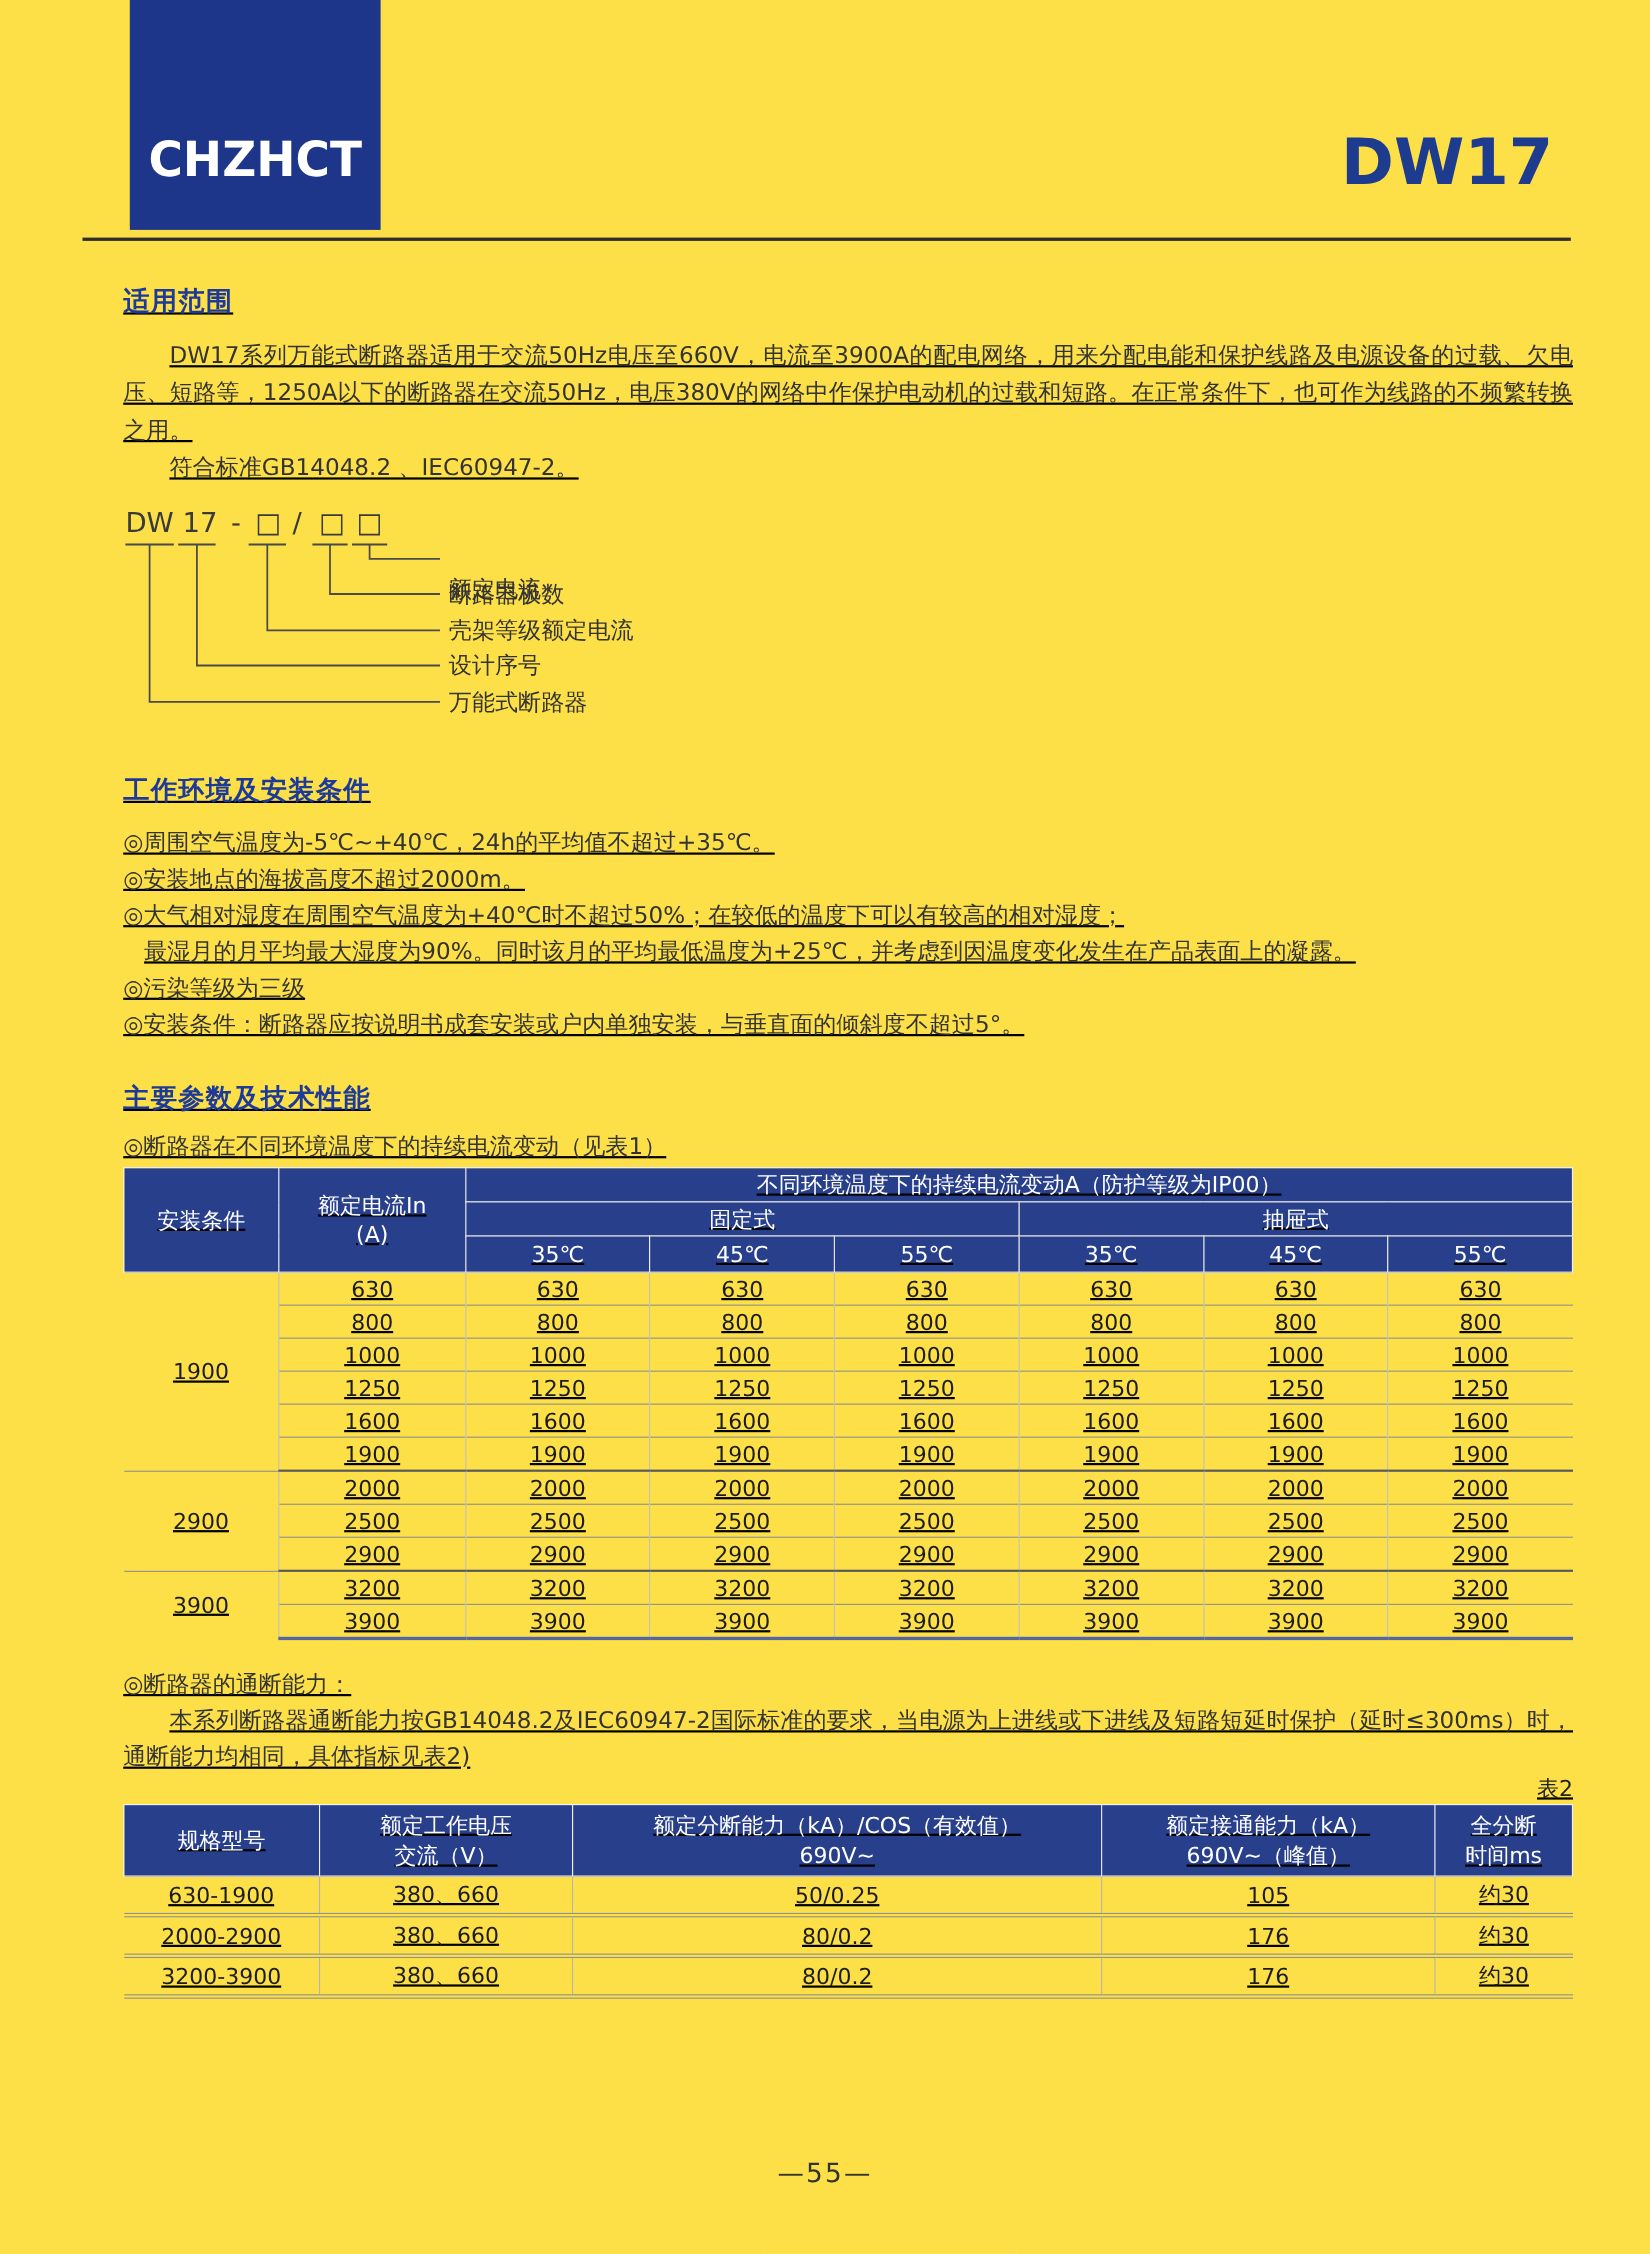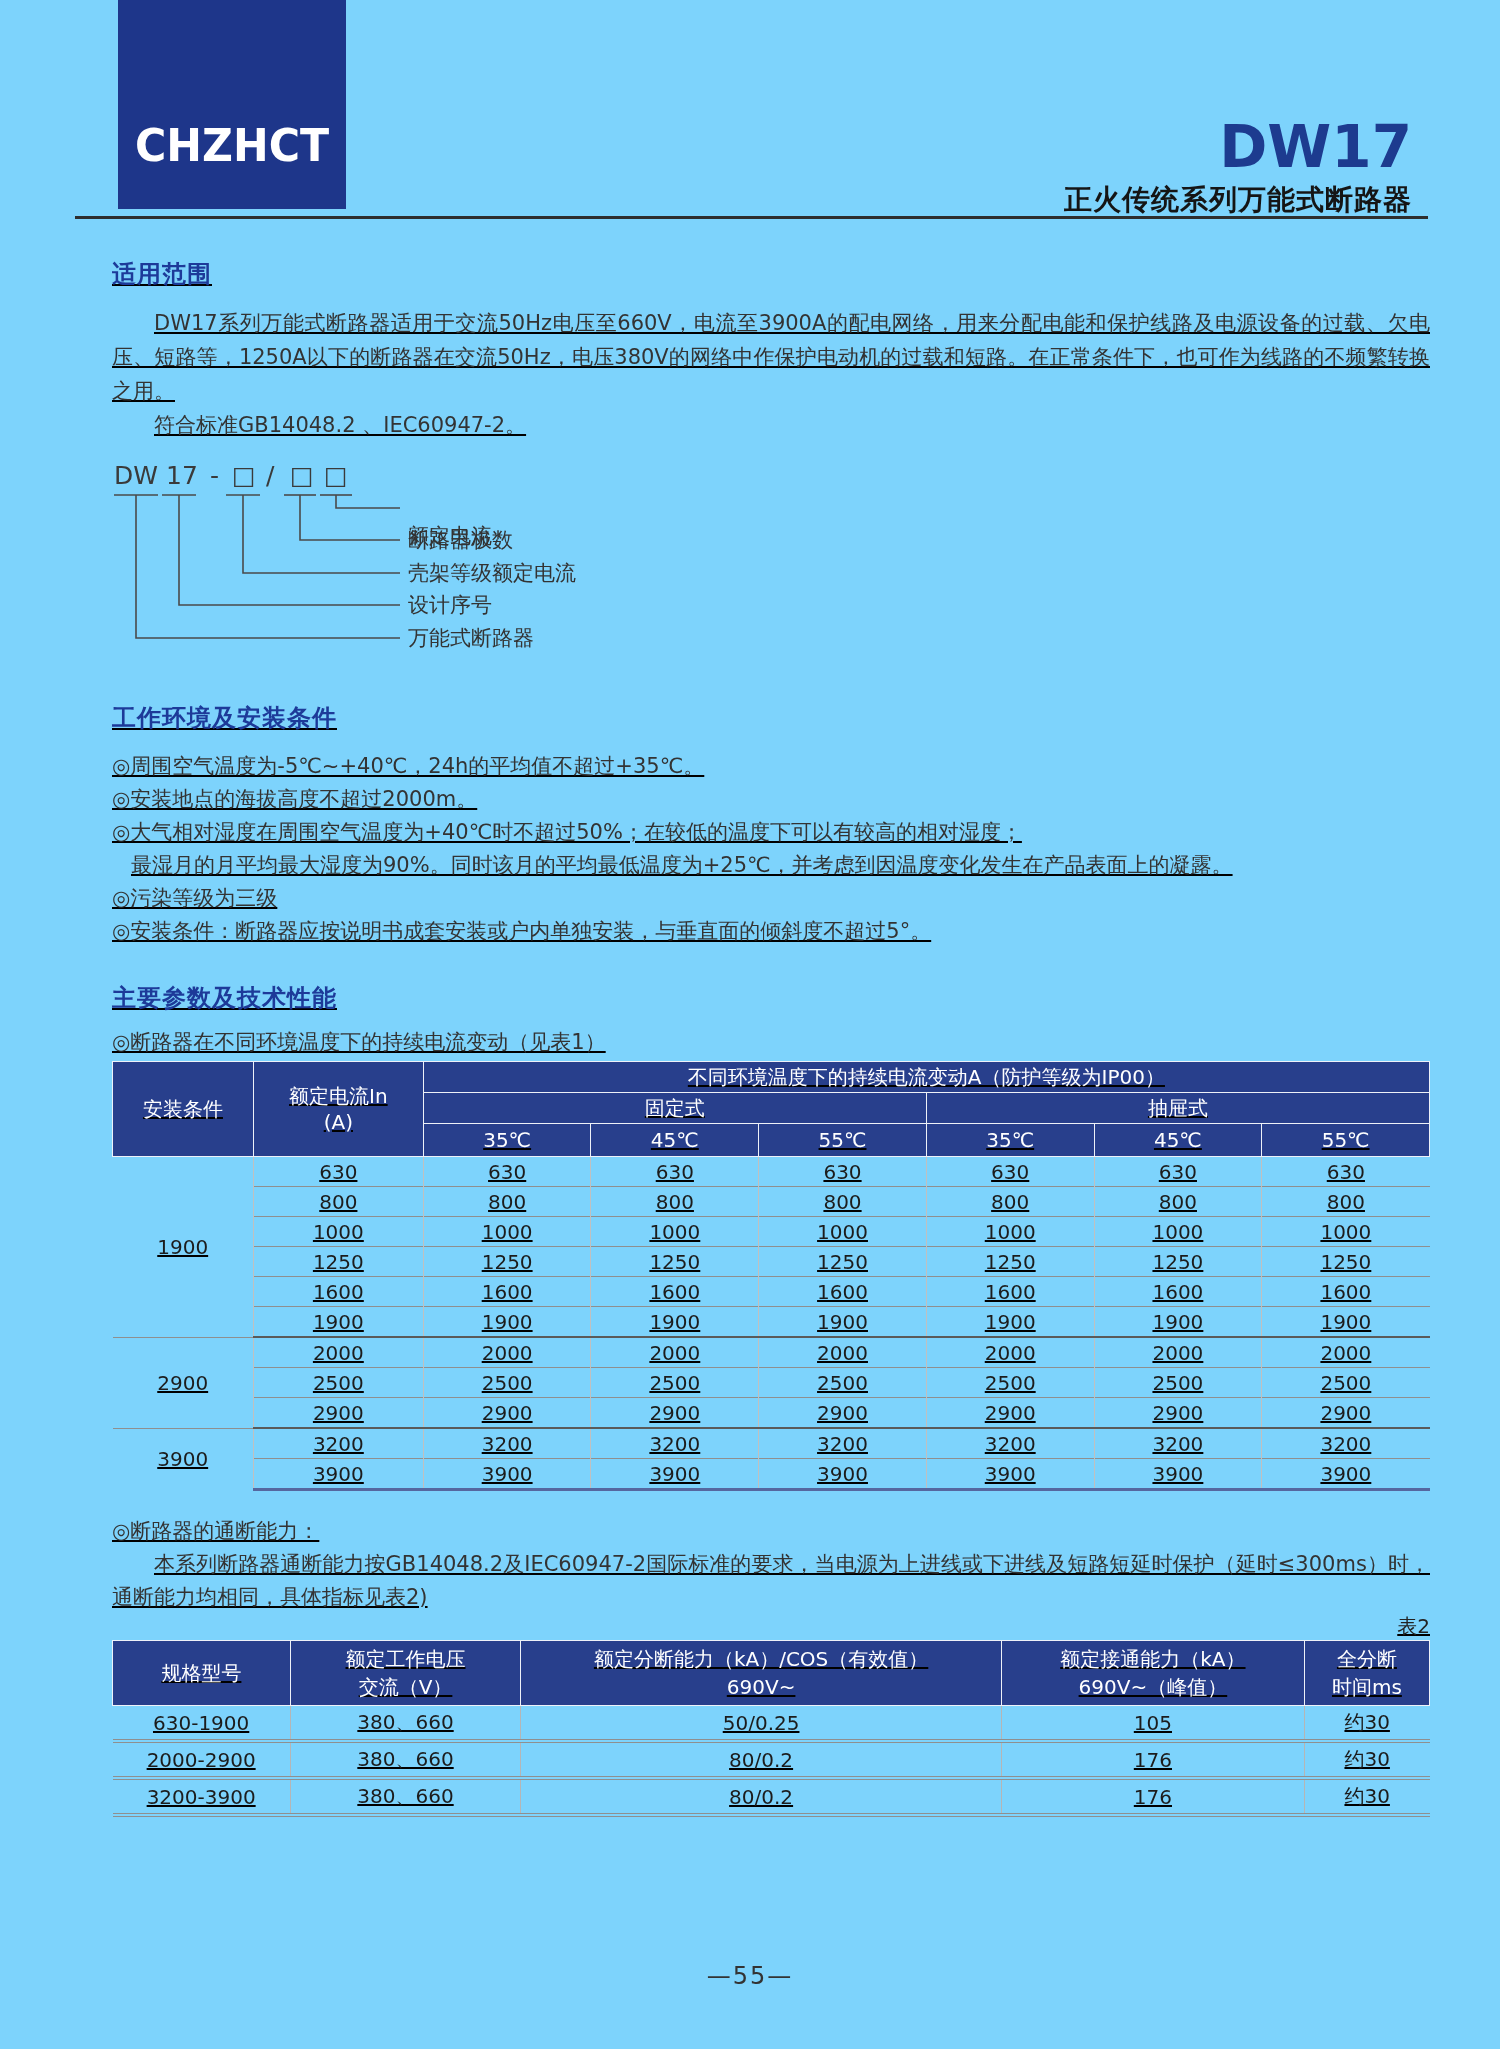--- a/index.html
+++ b/index.html
@@ -1,17 +1,17 @@
 <!DOCTYPE html>
 <html><head>
 <meta charset="utf-8">
 <style>
   html,body{margin:0;padding:0;background:#ffffff;}
   body{width:1500px;height:2049px;font-family:"DejaVu Sans","Liberation Sans",sans-serif;}
-  .page{position:relative;width:1500px;height:2049px;background:#7dd3fc;overflow:hidden;}
+  .page{position:relative;width:1500px;height:2049px;background:#fde047;overflow:hidden;}
 
   
   .logo-box{position:absolute;left:118px;top:0;width:228px;height:209px;background:#1e368a;}
   .logo-text{position:absolute;left:0;top:120px;width:100%;text-align:center;color:#fff;
              font-size:44px;font-weight:bold;letter-spacing:0;transform:scaleX(.97);}
   .header-right{position:absolute;right:88px;top:118px;text-align:right;}
   .model-title{font-size:58px;font-weight:bold;color:#1d3b8f;line-height:1;}
   .series-subtitle{font-size:28px;font-weight:bold;color:#151515;margin-top:5px;letter-spacing:1px;}
   .header-rule{position:absolute;left:75px;top:216px;width:1353px;height:3px;background:#2e2e2e;}
 
@@ -72,21 +72,20 @@
 <body>
 
 <div class="page">
 
   <header>
     <div class="logo-box">
       <span class="logo-text">CHZHCT</span>
     </div>
     <div class="header-right">
       <div class="model-title">DW17</div>
-      <div class="series-subtitle">正火传统系列万能式断路器</div>
     </div>
     <div class="header-rule"></div>
   </header>
 
   <main class="content">
 
     <h2 class="sec-h">适用范围</h2>
     <p class="para">DW17系列万能式断路器适用于交流50Hz电压至660V，电流至3900A的配电网络，用来分配电能和保护线路及电源设备的过载、欠电压、短路等，1250A以下的断路器在交流50Hz，电压380V的网络中作保护电动机的过载和短路。在正常条件下，也可作为线路的不频繁转换之用。</p>
     <p class="para std">符合标准GB14048.2 、IEC60947-2。</p>
 

